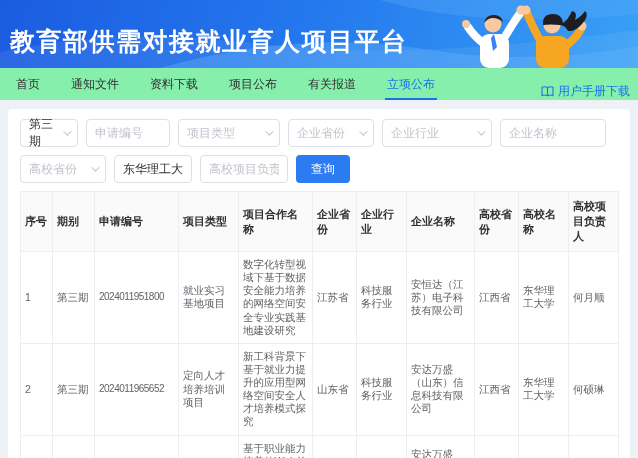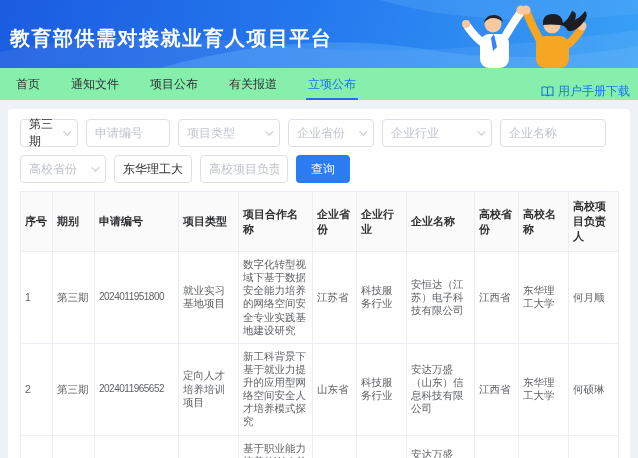--- a/index.html
+++ b/index.html
@@ -10,21 +10,21 @@
     background:#eef1f6;
   }
   
   .banner {
     position:relative; height:68px; overflow:hidden;
     background:linear-gradient(105deg,#1b5ce0 0%,#2478ee 48%,#38a0f6 100%);
   }
   .banner-waves { position:absolute; left:0; top:0; width:638px; height:68px; }
   .banner-title {
     position:absolute; left:10px; top:25px; margin:0; z-index:3;
-    color:#fff; font-size:20px; font-weight:bold; letter-spacing:1.5px;
+    color:#fff; font-size:25px; font-weight:bold; letter-spacing:1.5px;
   }
   .banner-illu { position:absolute; right:28px; bottom:0; z-index:2; }
   
   .nav {
     height:33px; background:#86efac; display:flex; align-items:stretch;
     padding:0 8px 0 14px; border-bottom:1px solid #eef0f3; position:relative;
   }
   .nav-items { display:flex; }
   .nav-item {
     font-size:12px; color:#303133; cursor:pointer; position:relative;
@@ -111,20 +111,21 @@
     </svg>
   </header>
 
   <nav class="nav">
     <div class="nav-items">
 
         <a class="nav-item">首页</a>
 
         <a class="nav-item">通知文件</a>
 
+        <a class="nav-item">资料下载</a>
 
         <a class="nav-item">项目公布</a>
 
         <a class="nav-item">有关报道</a>
 
         <a class="nav-item active">立项公布</a>
 
       </div>
     <div class="nav-right">
       <a class="manual-link">

